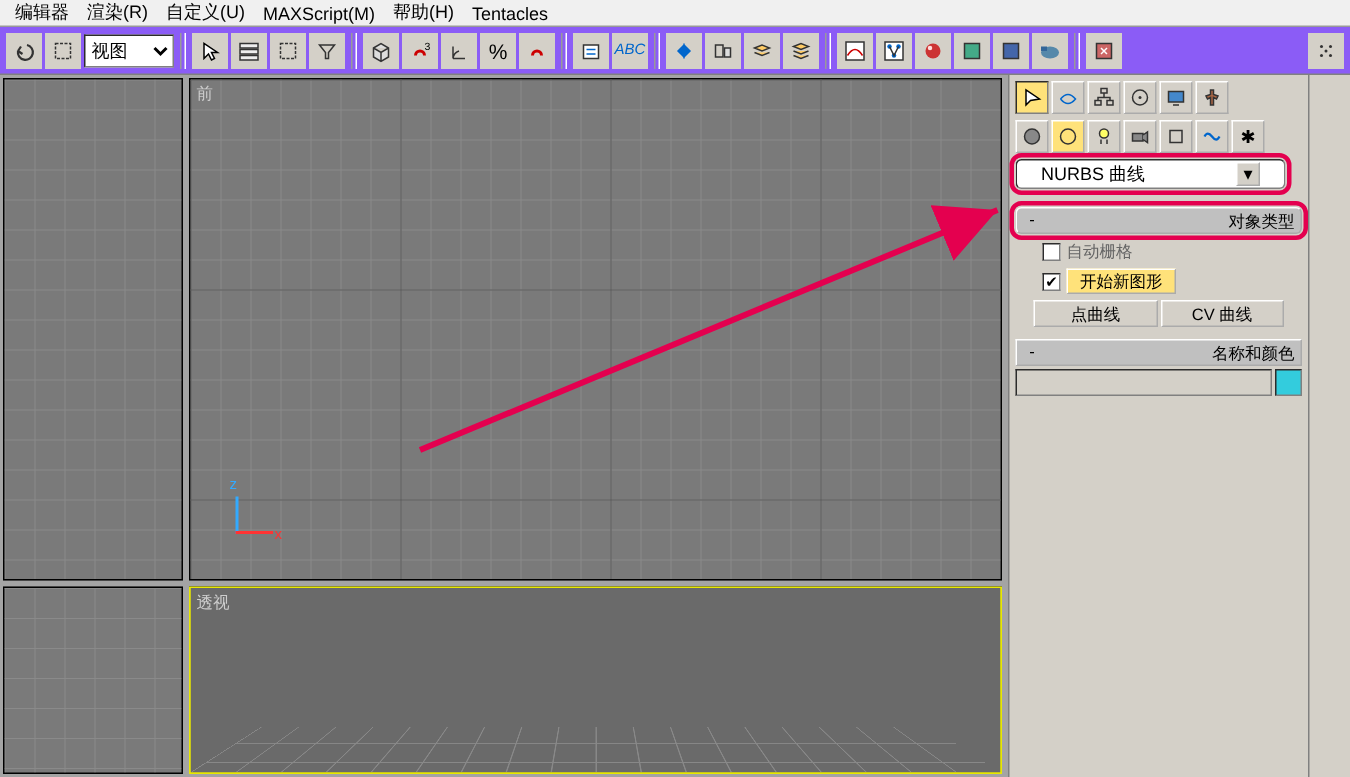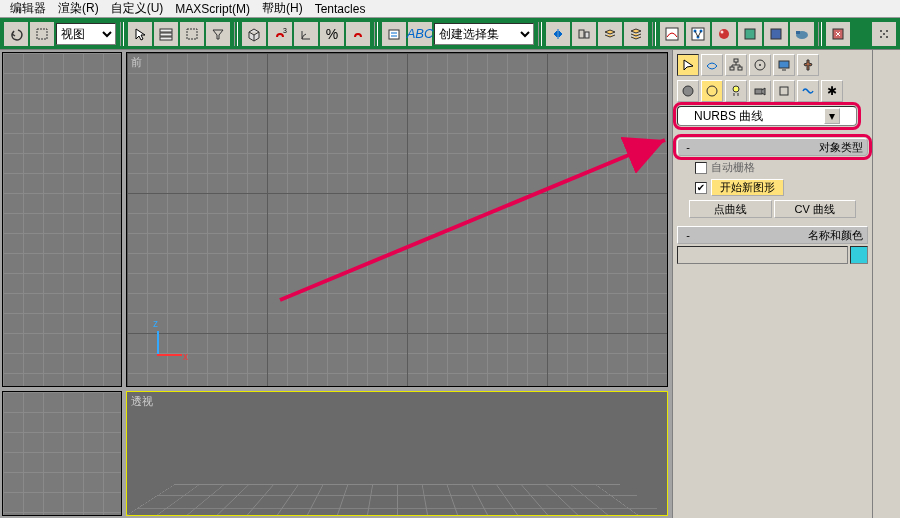--- a/index.html
+++ b/index.html
@@ -3,21 +3,21 @@
 <meta charset="utf-8">
 <style>
   * { box-sizing: border-box; margin: 0; padding: 0; font-family: "SimSun", "Microsoft YaHei", sans-serif; }
   body { width: 900px; height: 518px; background: #a4a4a4; overflow: hidden; position: relative; font-size: 12px; color: #000; }
 
   
   .menubar { height: 18px; background: #f0f0f0; display: flex; align-items: center; padding: 0 4px; border-bottom: 1px solid #999; }
   .menubar span { padding: 12px 6px; cursor: default; }
 
   
-  .toolbar { height: 32px; background: #15803d; border-bottom: 1px solid #808080; display: flex; align-items: center; padding: 2px 4px; gap: 2px; }
+  .toolbar { height: 32px; background: #8b5cf6; border-bottom: 1px solid #808080; display: flex; align-items: center; padding: 2px 4px; gap: 2px; }
   .tool-btn { width: 24px; height: 24px; border: 1px solid #d4d0c8; display: flex; align-items: center; justify-content: center; background: #d4d0c8; font-size: 14px; }
   .tool-sep { width: 4px; height: 24px; border-left: 1px solid #999; border-right: 1px solid #fff; margin: 0 2px; }
   .tool-select { height: 22px; font-size: 12px; background: #fff; border: 1px inset #808080; }
 
   
   .workspace { position: absolute; top: 50px; left: 0; right: 230px; bottom: 0; display: grid; grid-template-columns: 120px 1fr; grid-template-rows: 335px 1fr; gap: 4px; background: #a4a4a4; padding: 2px; }
   .viewport { background: #7a7a7a; border: 1px solid #000; position: relative; overflow: hidden; }
   .viewport.active { outline: 2px solid #e8e800; outline-offset: -2px; text-decoration: underline; }
   .vp-label { position: absolute; top: 2px; left: 4px; color: #ccc; font-size: 11px; z-index: 2; }
   .grid-bg { position: absolute; inset: 0;
@@ -143,22 +143,21 @@
       </svg>
     </div>
   <div class="tool-sep"></div>
   <div class="tool-btn">
       <svg width="14" height="14">
         <rect x="2" y="3" width="10" height="9" fill="#fff" stroke="#333"></rect>
         <line x1="4" y1="6" x2="10" y2="6" stroke="#06c"></line>
         <line x1="4" y1="9" x2="10" y2="9" stroke="#06c"></line>
       </svg>
     </div>
-  <div class="tool-btn" style="font-size:13px;font-style:italic;color:#06c">ABC</div>
-  <select class="tool-select" style="width:100px"><option>创建选择集</option></select>
+  <div class="tool-btn" style="font-size:10px;font-style:italic;color:#06c">ABC</div>
   <div class="tool-sep"></div>
   <div class="tool-btn">
       <svg width="14" height="14">
         <path d="M7 2 L7 12 M3 7 L6 4 L6 10 Z M11 7 L8 4 L8 10 Z" fill="#06c" stroke="#06c"></path>
       </svg>
     </div>
   <div class="tool-btn">
       <svg width="14" height="14">
         <rect x="2" y="3" width="5" height="8" fill="none" stroke="#333"></rect>
         <rect x="8" y="5" width="4" height="6" fill="#ddd" stroke="#333"></rect>

